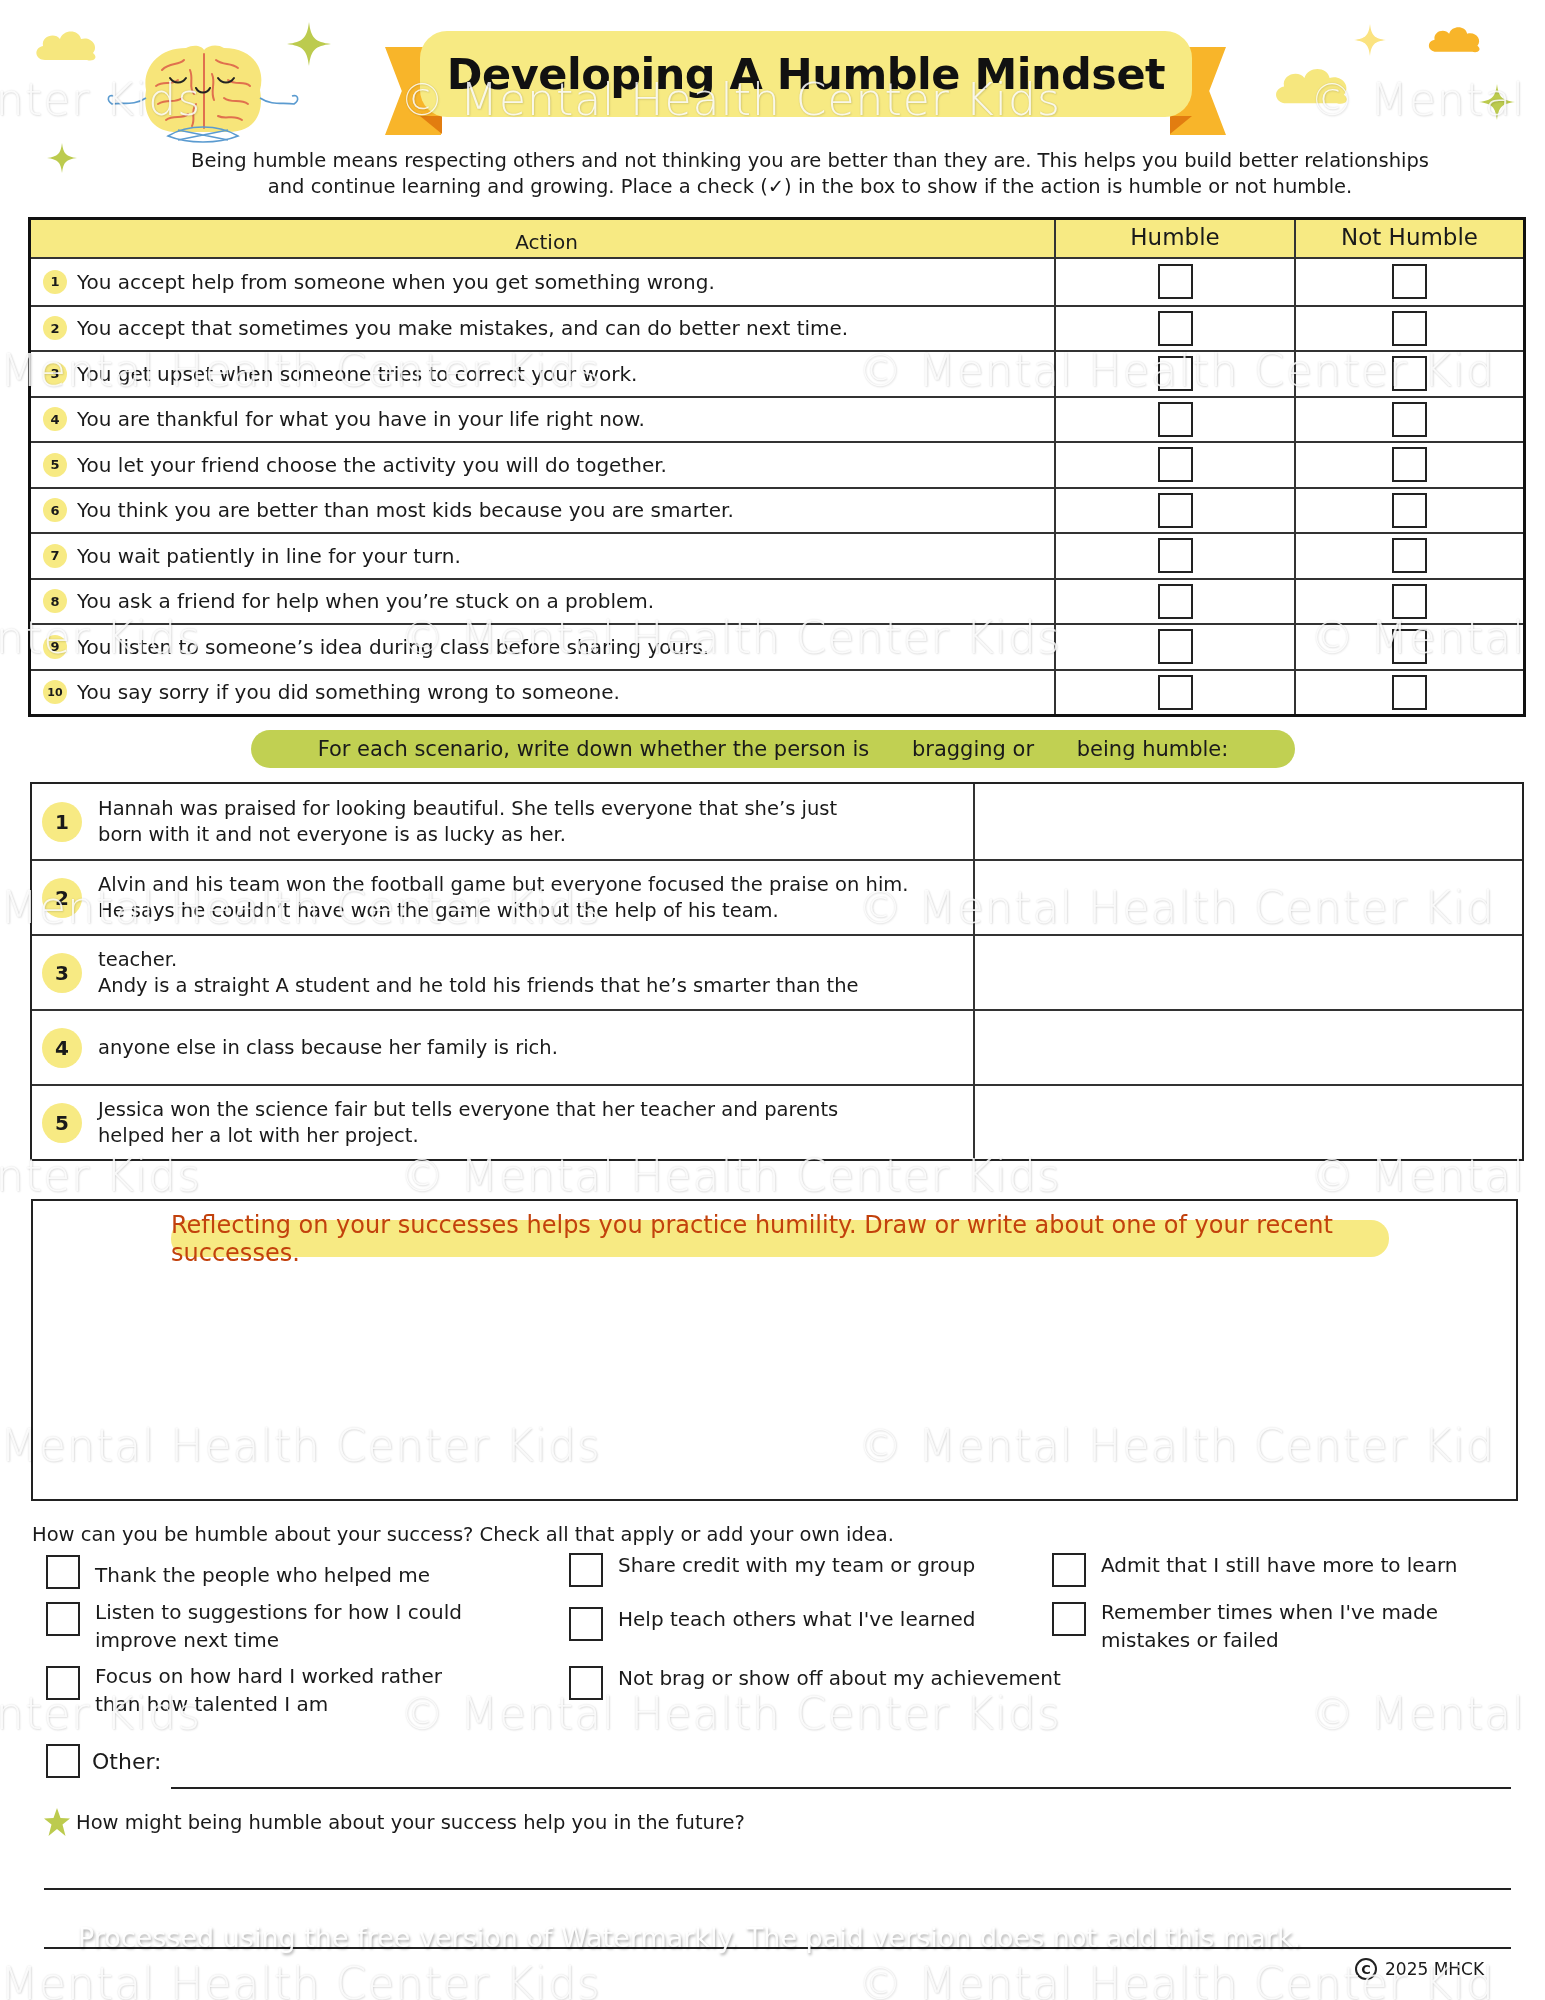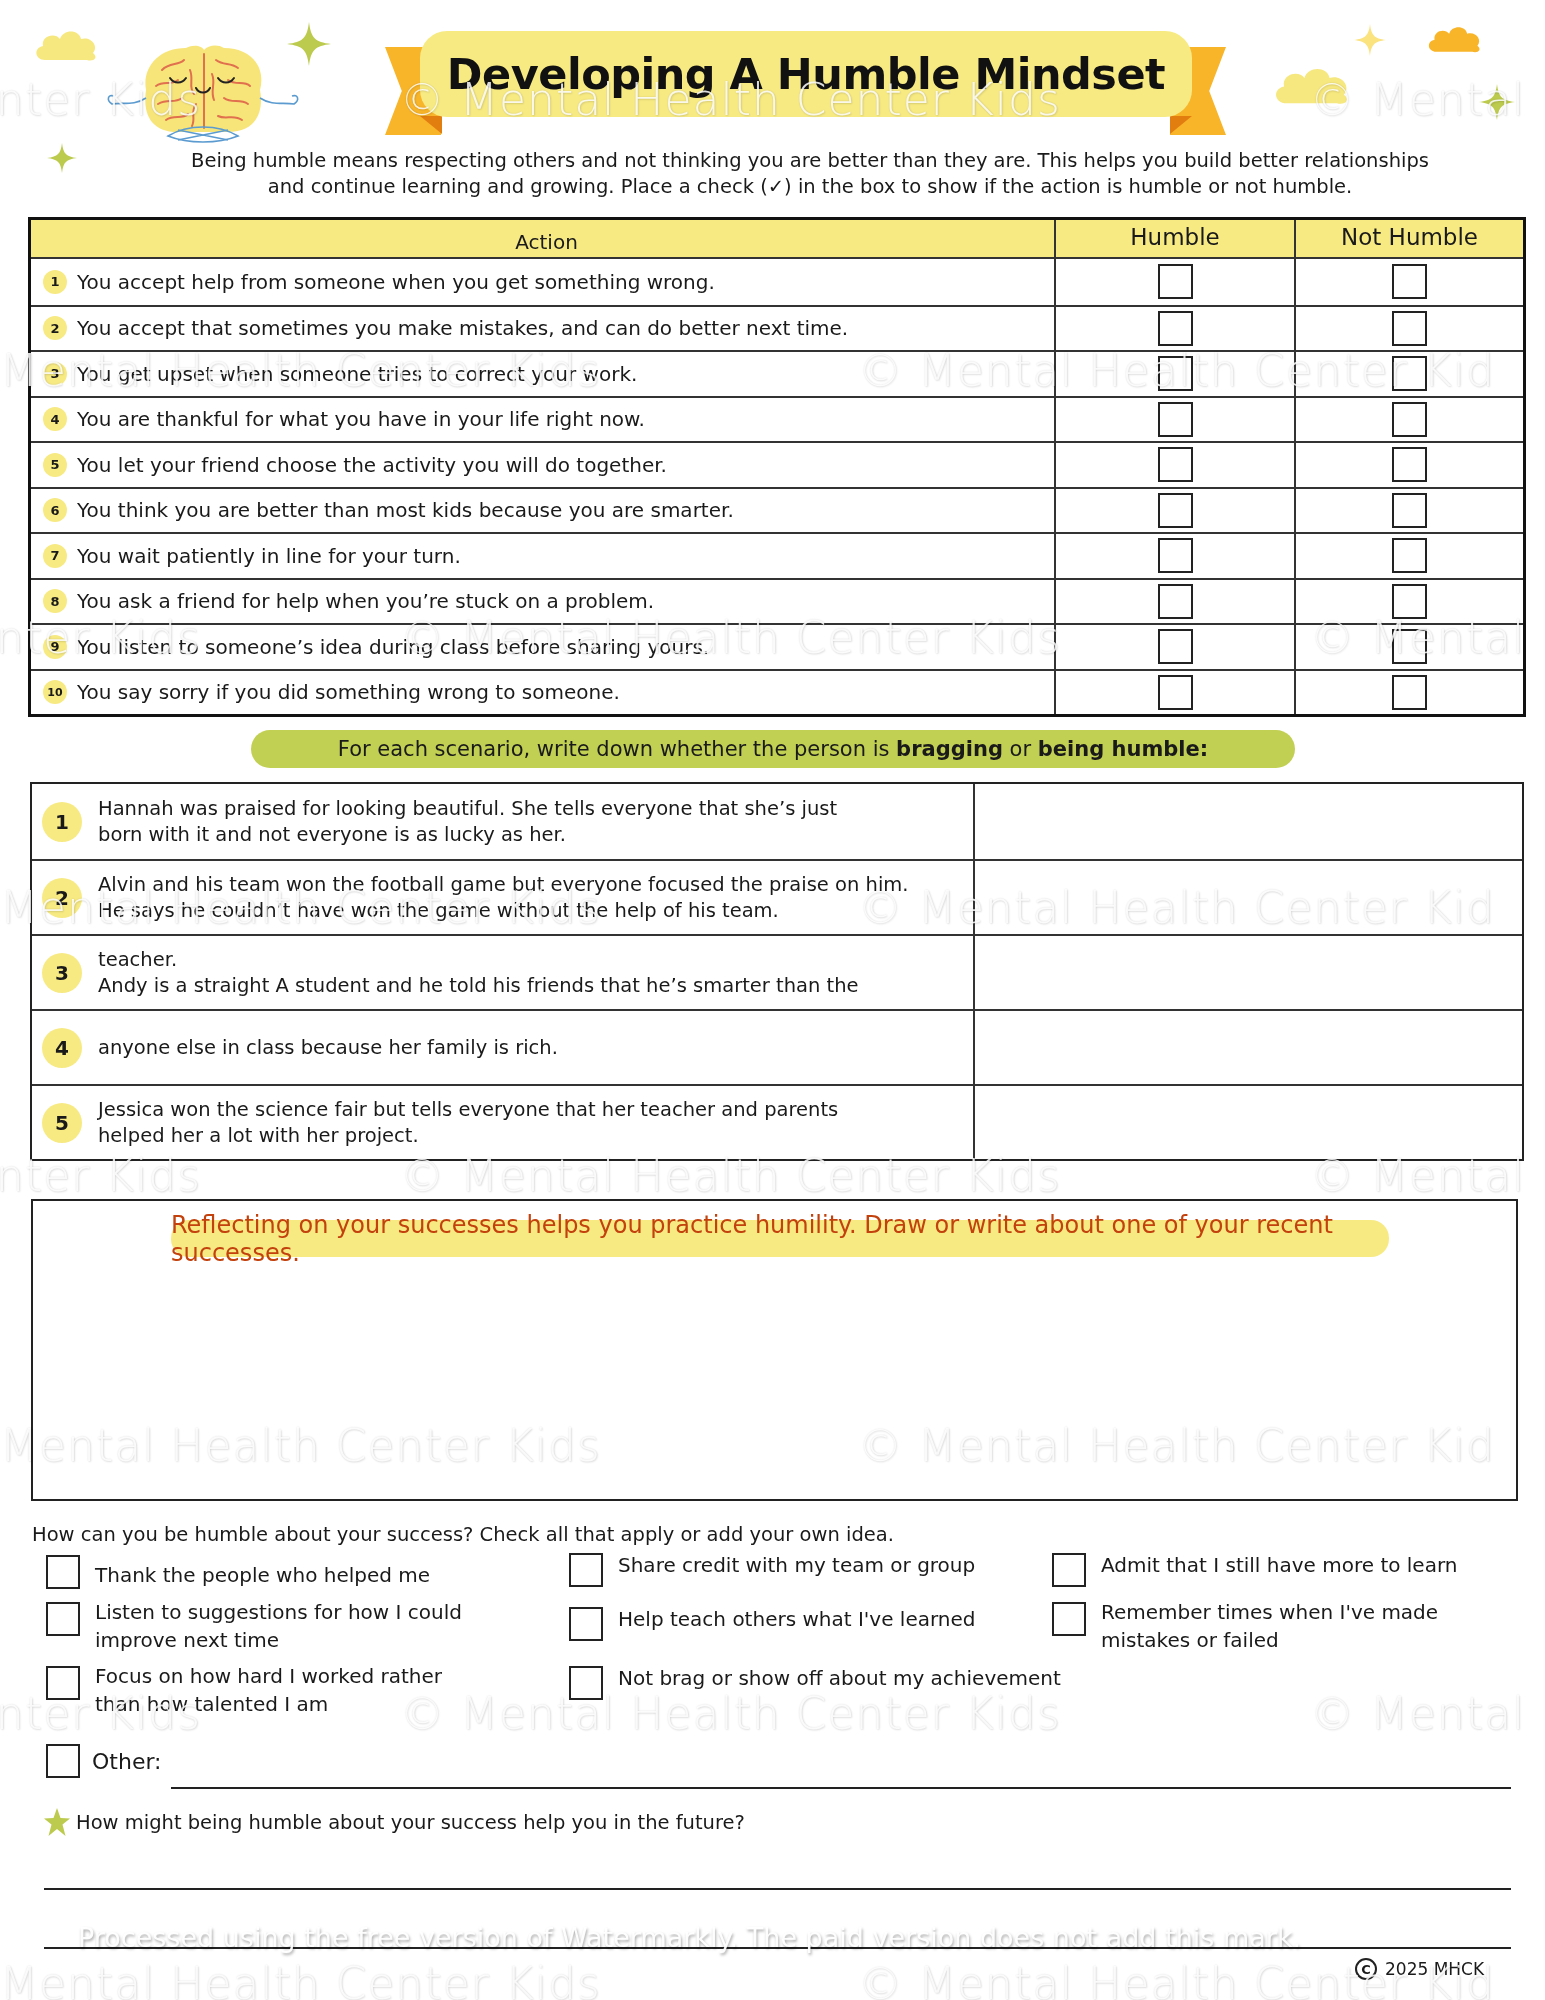--- a/index.html
+++ b/index.html
@@ -55,21 +55,21 @@
     width: 35px; height: 35px; border: 2px solid #222; background: #fff; display: inline-block;
   }
 
   
   .pill-green {
     position: absolute; left: 251px; top: 730px; width: 1044px; height: 38px;
     background: #c1d052; border-radius: 19px;
     display: flex; align-items: center; justify-content: center;
     font-size: 21px; color: #1a1a1a;
   }
-  .pill-green b { font-weight: 700; }
+  .pill-green b { font-weight: 400; margin-left: 36px; }
 
   
   .t2 {
     position: absolute; left: 30px; top: 782px; width: 1494px;
     border: 2px solid #222;
   }
   .t2-row { display: flex; border-top: 2px solid #333; height: 75px; }
   .t2-row:first-child { border-top: none; }
   .t2 .c1 { width: 943px; border-right: 2px solid #333; display: flex; align-items: center; padding-left: 10px; }
   .t2 .c2 { flex: 1; }

